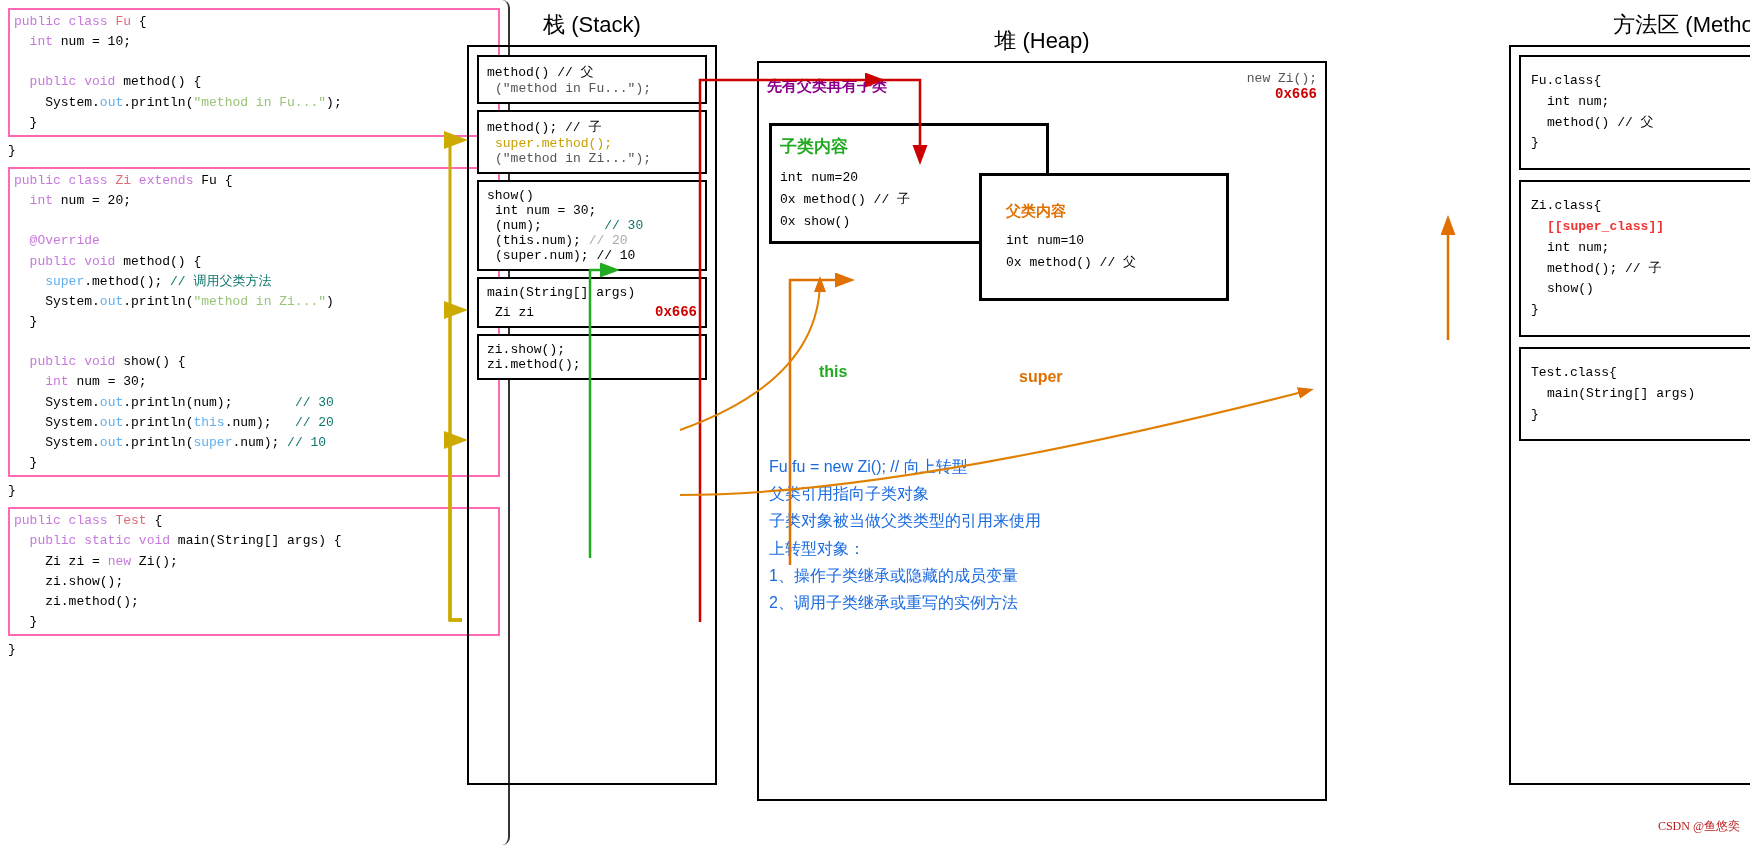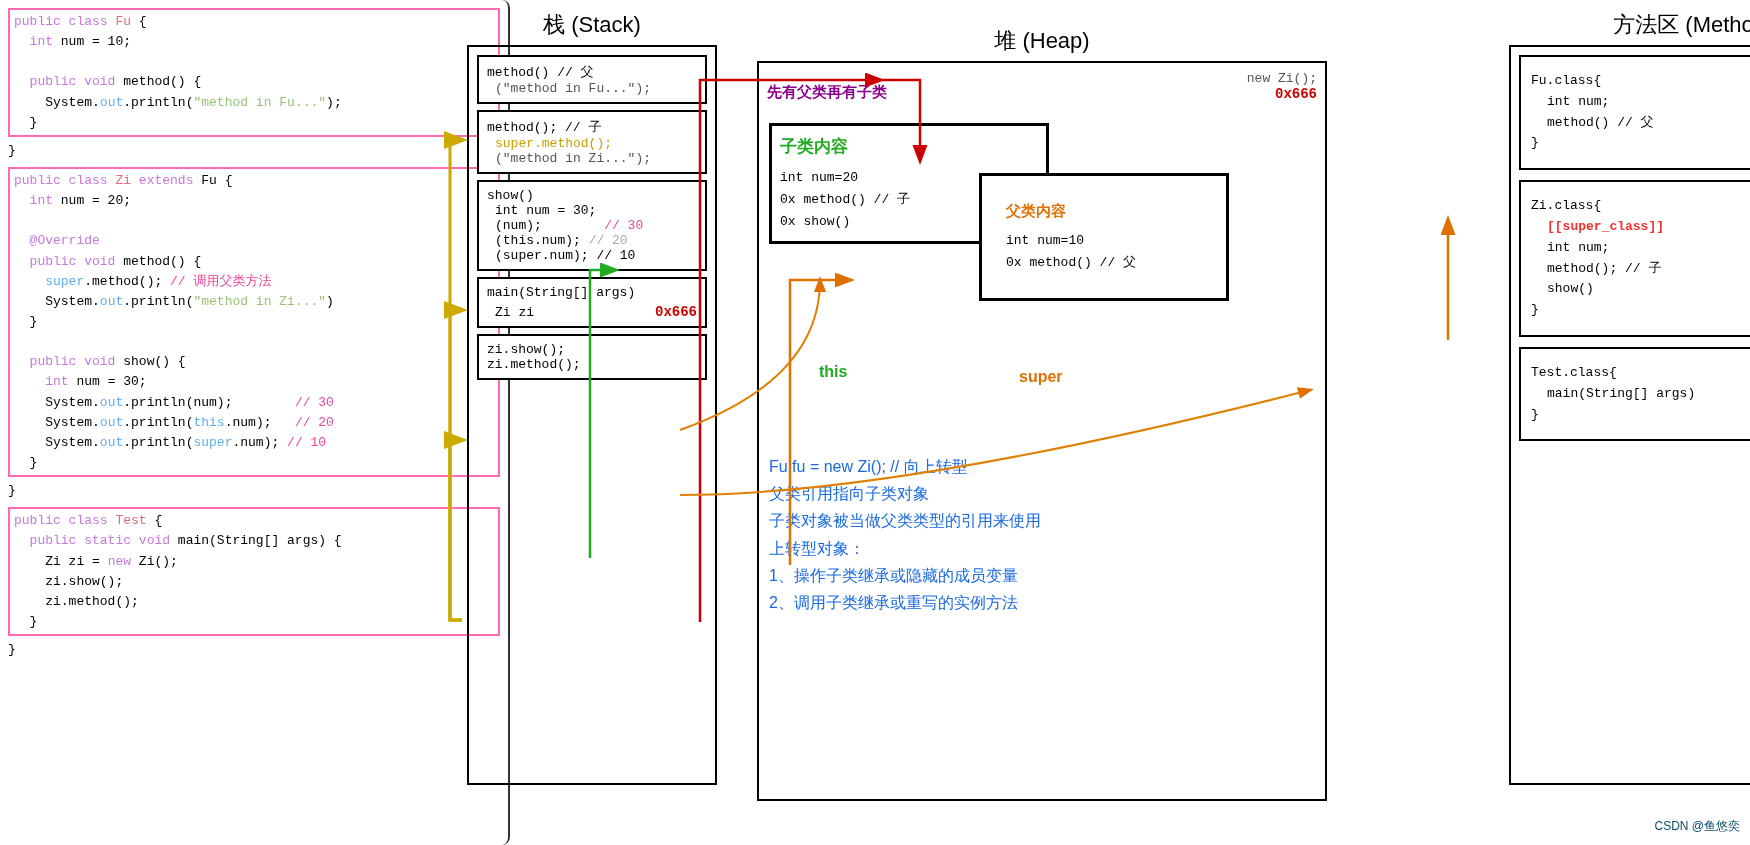--- a/index.html
+++ b/index.html
@@ -23,21 +23,21 @@
       padding: 8px 8px;
       border-right: 2px solid #333;
       line-height: 1.55;
       font-size: 13px;
       border-radius: 8px;
     }
 
     .code-line { white-space: pre; }
     .kw { color: #c678dd; }
     .str { color: #98c379; }
-    .cmt { color: #ec4899; }
+    .cmt { color: #0f766e; }
     .ann { color: #c678dd; }
 
     .section-fu { border: 2px solid #ff69b4; margin-bottom: 4px; padding: 2px 4px; }
     .section-zi { border: 2px solid #ff69b4; margin-bottom: 4px; padding: 2px 4px; }
     .section-test { border: 2px solid #ff69b4; margin-bottom: 4px; padding: 2px 4px; }
 
     
     .diagram-area {
       position: absolute;
       left: 427px; top: 0;
@@ -216,22 +216,22 @@
     .super-class-link {
       color: #ee3333;
       font-weight: bold;
     }
 
     .watermark {
       position: absolute;
       right: 10px;
       bottom: 10px;
       font-size: 12px;
-      color: #0c4a6e;
-      font-family: Liberation Sans, sans-serif;
+      color: #b91c1c;
+      font-family: Liberation Serif, serif;
     }
   </style>
 </head>
 <body>
 
 <div class="code-panel">
 
   <div class="section-fu">
     <div class="code-line"><span class="kw">public class</span> <span style="color:#e06c75">Fu</span> {</div>
     <div class="code-line">&nbsp;&nbsp;<span class="kw">int</span> num = 10;</div>
@@ -314,21 +314,21 @@
         <div>zi.show();</div>
         <div>zi.method();</div>
       </div>
     </div>
   </div>
 
   <div class="heap-section">
     <div class="heap-title">堆 (Heap)</div>
     <div class="heap-border" style="position:relative;">
 
-      <div style="display:flex;justify-content:space-between;align-items:flex-end;margin-bottom:26px;">
+      <div style="display:flex;justify-content:space-between;align-items:center;margin-bottom:26px;">
         <div class="label-先有" style="font-size:15px;color:#8b008b;font-weight:bold;">先有父类再有子类</div>
         <div style="text-align:right;">
           <div class="new-zi-label">new Zi();</div>
           <div class="addr-0x666">0x666</div>
         </div>
       </div>
 
       <div class="heap-zi-box">
         <div class="heap-zi-title">子类内容</div>
         <div>int num=20</div>

